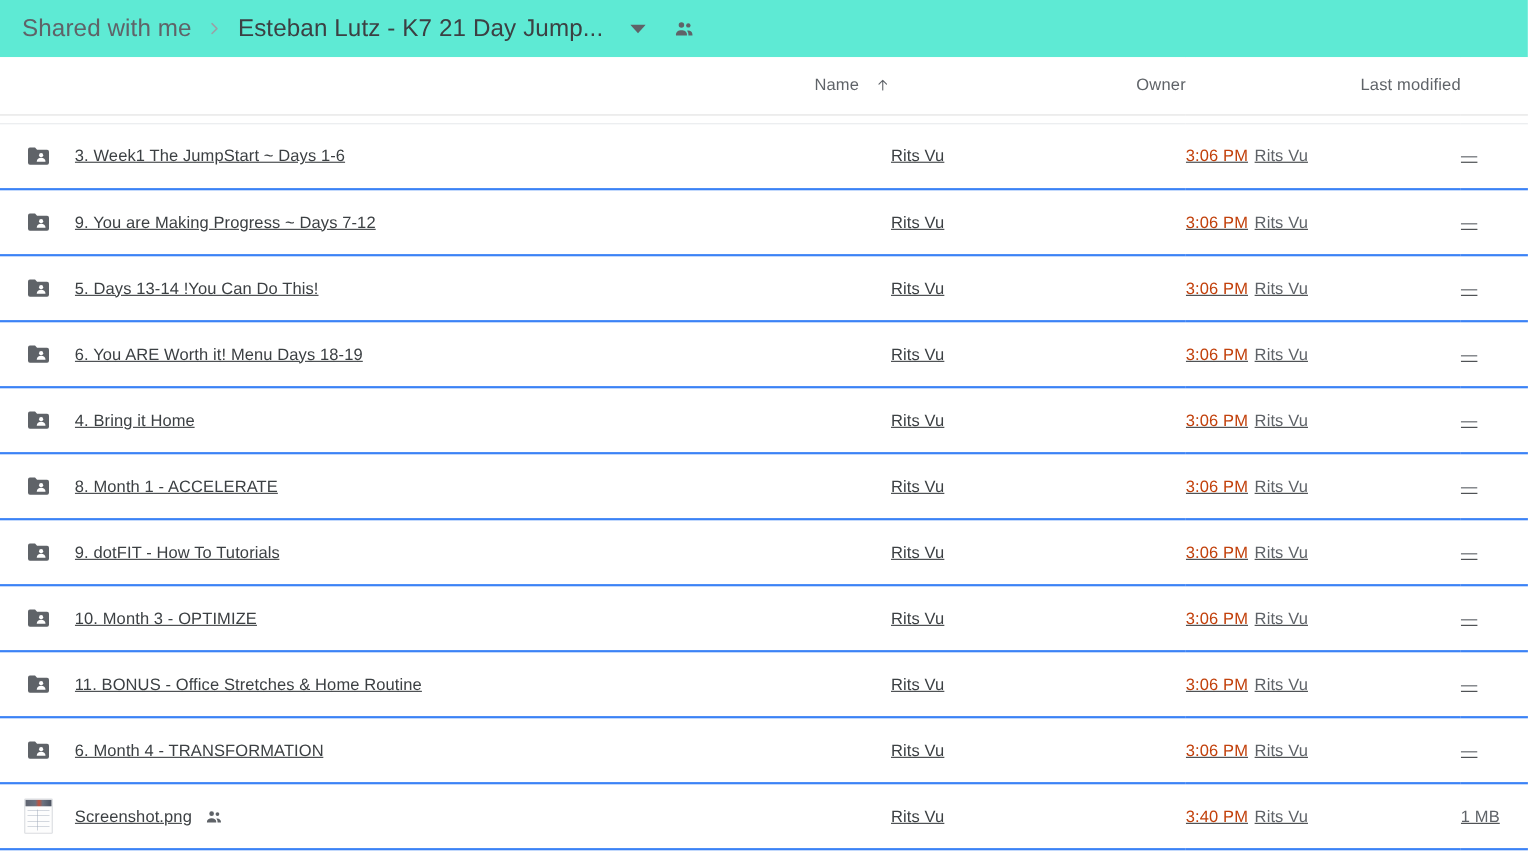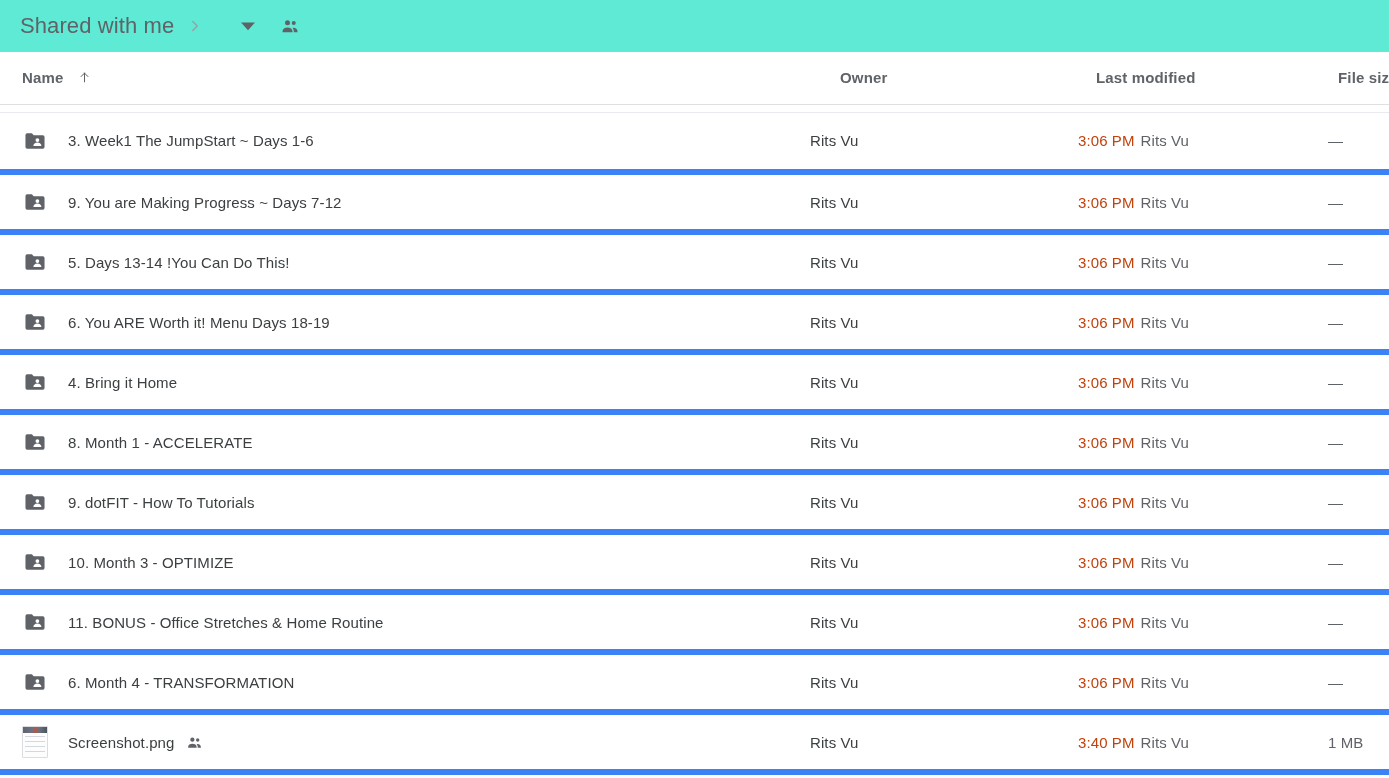--- a/index.html
+++ b/index.html
@@ -57,23 +57,23 @@
     width: 100%;
     border-collapse: collapse;
     table-layout: fixed;
   }
   .file-table col.c-name  { width: 810px; }
   .file-table col.c-owner { width: 268px; }
   .file-table col.c-mod   { width: 250px; }
   .file-table col.c-size  { width: 120px; }
 
   thead th {
-    text-align: left;
+    text-align: right;
     font-size: 15px;
-    font-weight: 700;
+    font-weight: 400;
     color: #5f6368;
     letter-spacing: 0.15px;
     padding: 0;
     height: 52px;
     vertical-align: middle;
     border-bottom: 1px solid #e0e0e0;
     background: #fff;
     cursor: pointer;
     white-space: nowrap;
   }
@@ -93,28 +93,29 @@
     height: 8px;
     padding: 0;
     border-bottom: 1px solid #e8eaed;
   }
 
   tbody tr.file-row {
     height: 60px;
     cursor: pointer;
   }
   tbody tr.file-row td {
-    border-bottom: 6px solid #3b82f6;
+    border-bottom: 2px solid #3b82f6;
     padding: 0;
     vertical-align: middle;
     font-size: 15px;
     color: #3c4043;
     letter-spacing: 0.1px;
     white-space: nowrap;
     overflow: hidden;
+    text-decoration: underline;
   }
 
   .name-cell { display: flex; align-items: center; padding-left: 22px; }
   .icon-slot {
     width: 26px; height: 26px;
     flex: 0 0 26px;
     display: flex; align-items: center; justify-content: center;
     margin-right: 20px;
   }
   .name-text {
@@ -164,20 +165,21 @@
 </head>
 <body>
 
 <div class="breadcrumb-bar">
   <span class="crumb crumb-parent">Shared with me</span>
   <span class="crumb-sep">
     <svg width="18" height="18" viewBox="0 0 24 24">
         <path d="M9 6l6 6-6 6" fill="none" stroke="#9aa0a6" stroke-width="1.8" stroke-linecap="round" stroke-linejoin="round"></path>
       </svg>
   </span>
+  <span class="crumb crumb-current">Esteban Lutz - K7 21 Day Jump...</span>
   <span class="crumb-caret">
     <svg width="14" height="14" viewBox="0 0 10 10">
         <path d="M0 2.5 L10 2.5 L5 8 Z" fill="#5f6368"></path>
       </svg>
   </span>
   <span class="crumb-people">
     <svg width="20" height="20" viewBox="0 0 24 24" fill="#5f6368">
       <circle cx="9" cy="8" r="3"></circle>
       <circle cx="16.5" cy="8.5" r="2.4"></circle>
       <path d="M3 18.5c0-3 2.8-4.6 6-4.6s6 1.6 6 4.6v1H3z"></path>

